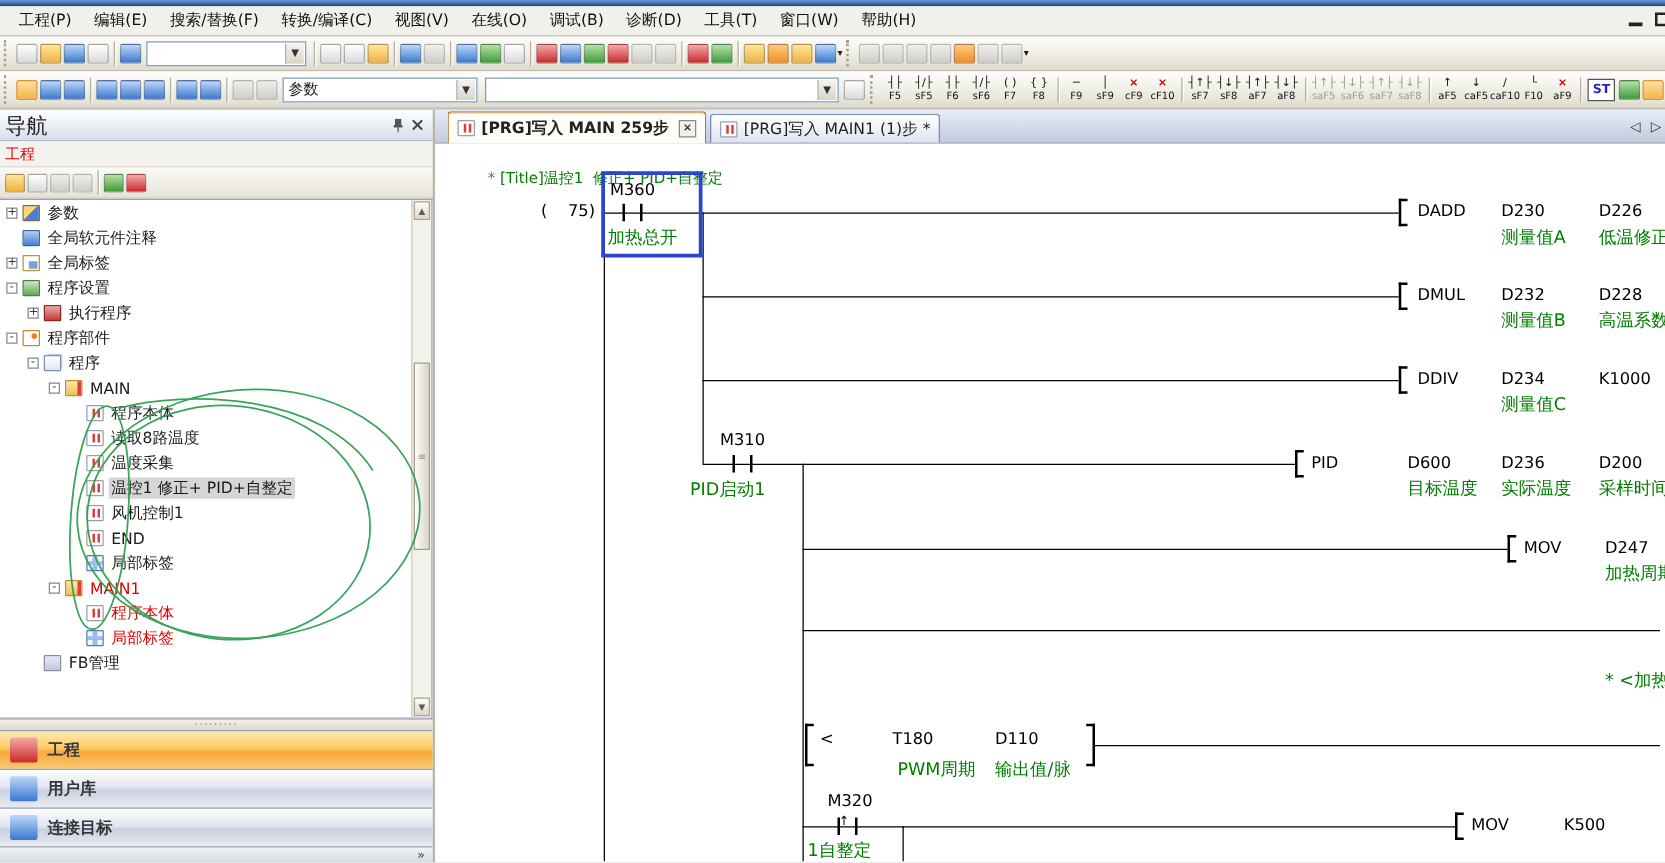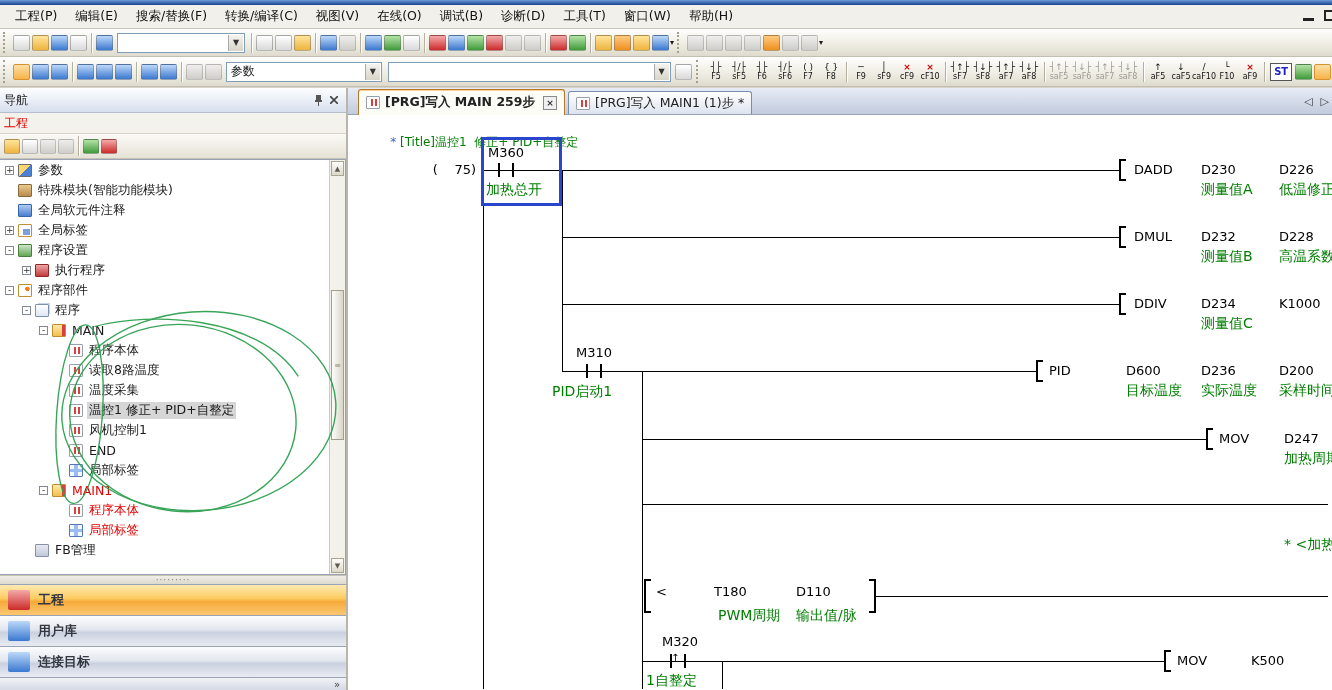--- a/index.html
+++ b/index.html
@@ -35,21 +35,21 @@
   .fk .sym{font-size:9px;line-height:10px;color:#111;white-space:pre}
   .fk .lbl{font-size:8px;line-height:9px;color:#111}
   .fk.red .sym{color:#d40000;font-weight:bold}
   .fk.gray .sym,.fk.gray .lbl{color:#9b9b93}
   .stbox{width:22px;height:18px;border:1px solid #555;background:#fff;color:#2222cc;font-weight:bold;font-size:10px;display:flex;align-items:center;justify-content:center;margin:0 2px}
 
   
   #main{position:absolute;top:88px;left:0;right:0;bottom:0;display:flex}
   
   #nav{position:relative;width:348px;flex:none;background:#f1efe9;border-right:2px solid #b9b5aa;display:flex;flex-direction:column}
-  .nav-header{height:23px;background:linear-gradient(#fdfeff,#d7dfee);border-bottom:1px solid #b6bdcc;display:flex;align-items:center;padding:12px 4px;font-size:12px;color:#222}
+  .nav-header{height:23px;background:linear-gradient(#fdfeff,#d7dfee);border-bottom:1px solid #b6bdcc;display:flex;align-items:center;padding:12px 4px;font-size:17px;color:#222}
   .nav-header .sp{flex:1}
   .nh-btn{width:16px;height:15px;display:flex;align-items:center;justify-content:center;color:#333}
   .nav-label{height:21px;display:flex;align-items:center;padding-left:4px;color:#e00000;font-size:12px;background:#f4f2ec;border-bottom:1px solid #d8d4c8}
   .nav-tools{height:25px;display:flex;align-items:center;padding-left:3px;background:linear-gradient(#fbfaf7,#e6e2d6);border-bottom:1px solid #c6c2b6}
   .nav-tools .tbi{width:16px;height:15px}
   #tree{position:relative;flex:1;background:#fff;border:1px solid #98a2b4;border-left:none;overflow:hidden}
   .trow{height:20px;display:flex;align-items:center;gap:4px;white-space:nowrap;font-size:12.5px}
   .exp{width:9px;height:9px;border:1px solid #848891;background:#fff;font-size:9px;line-height:7px;text-align:center;color:#333;flex:none}
   .exp-sp{width:9px;flex:none}
   .tlabel{padding:0 2px}
@@ -335,25 +335,20 @@
         </div>
       <div id="tree">
         <div id="tree-rows">
             <div class="trow" style="padding-left: 5px;">
               <span class="exp">+</span>
               <span class="ti ti-param"></span>
               <span class="tlabel">参数</span>
             </div>
             <div class="trow" style="padding-left: 5px;">
               <span class="exp-sp"></span>
-              <span class="ti ti-special"></span>
-              <span class="tlabel">特殊模块(智能功能模块)</span>
-            </div>
-            <div class="trow" style="padding-left: 5px;">
-              <span class="exp-sp"></span>
               <span class="ti ti-comment"></span>
               <span class="tlabel">全局软元件注释</span>
             </div>
             <div class="trow" style="padding-left: 5px;">
               <span class="exp">+</span>
               <span class="ti ti-glabel"></span>
               <span class="tlabel">全局标签</span>
             </div>
             <div class="trow" style="padding-left: 5px;">
               <span class="exp">-</span>

